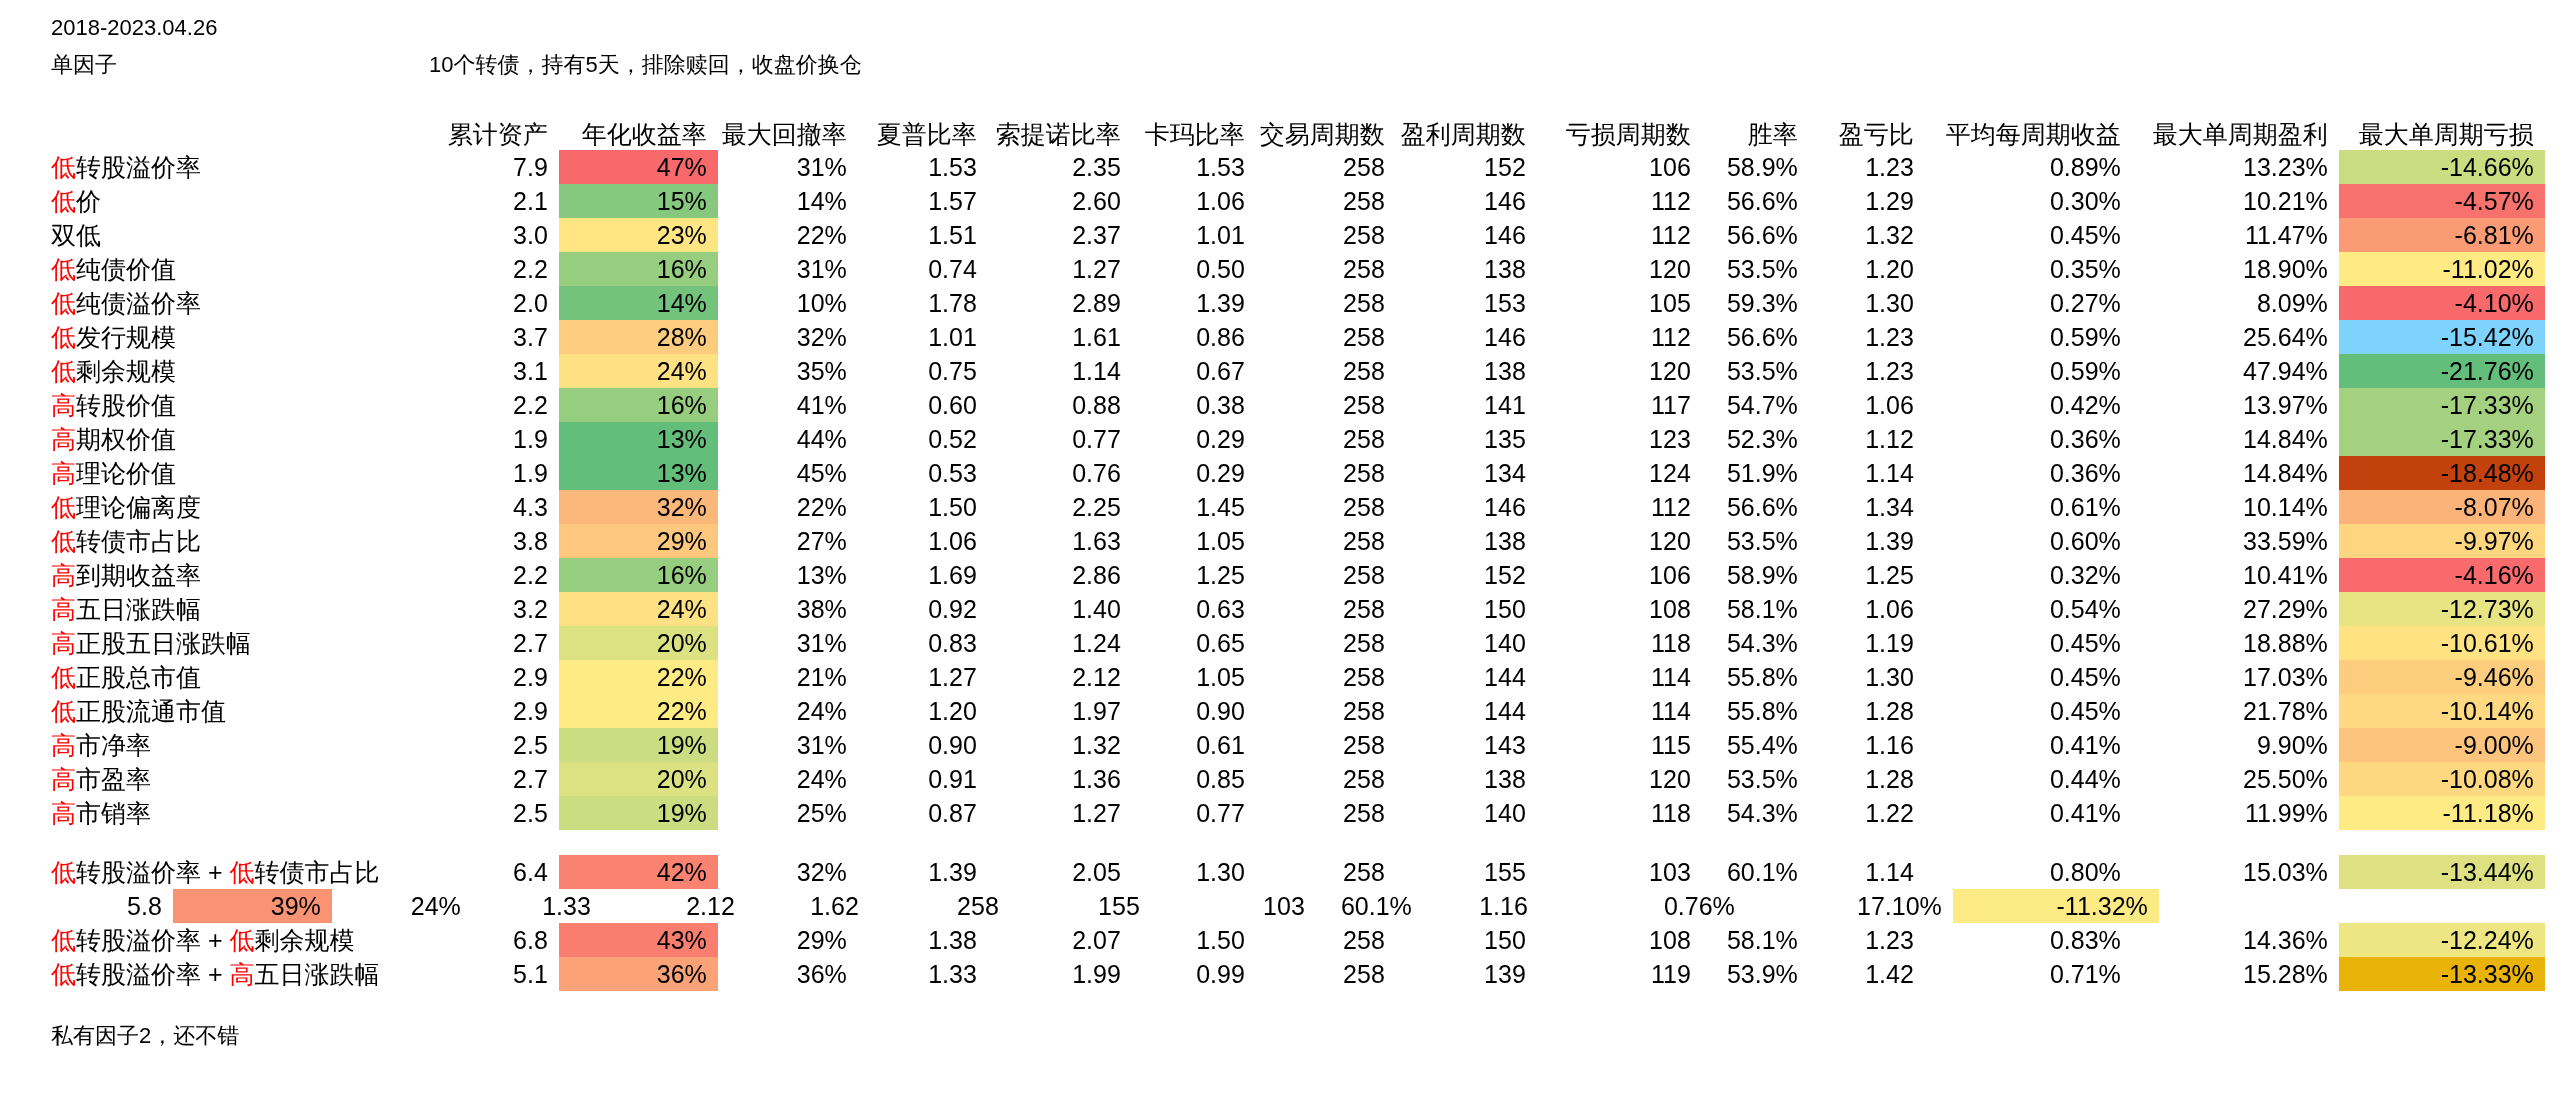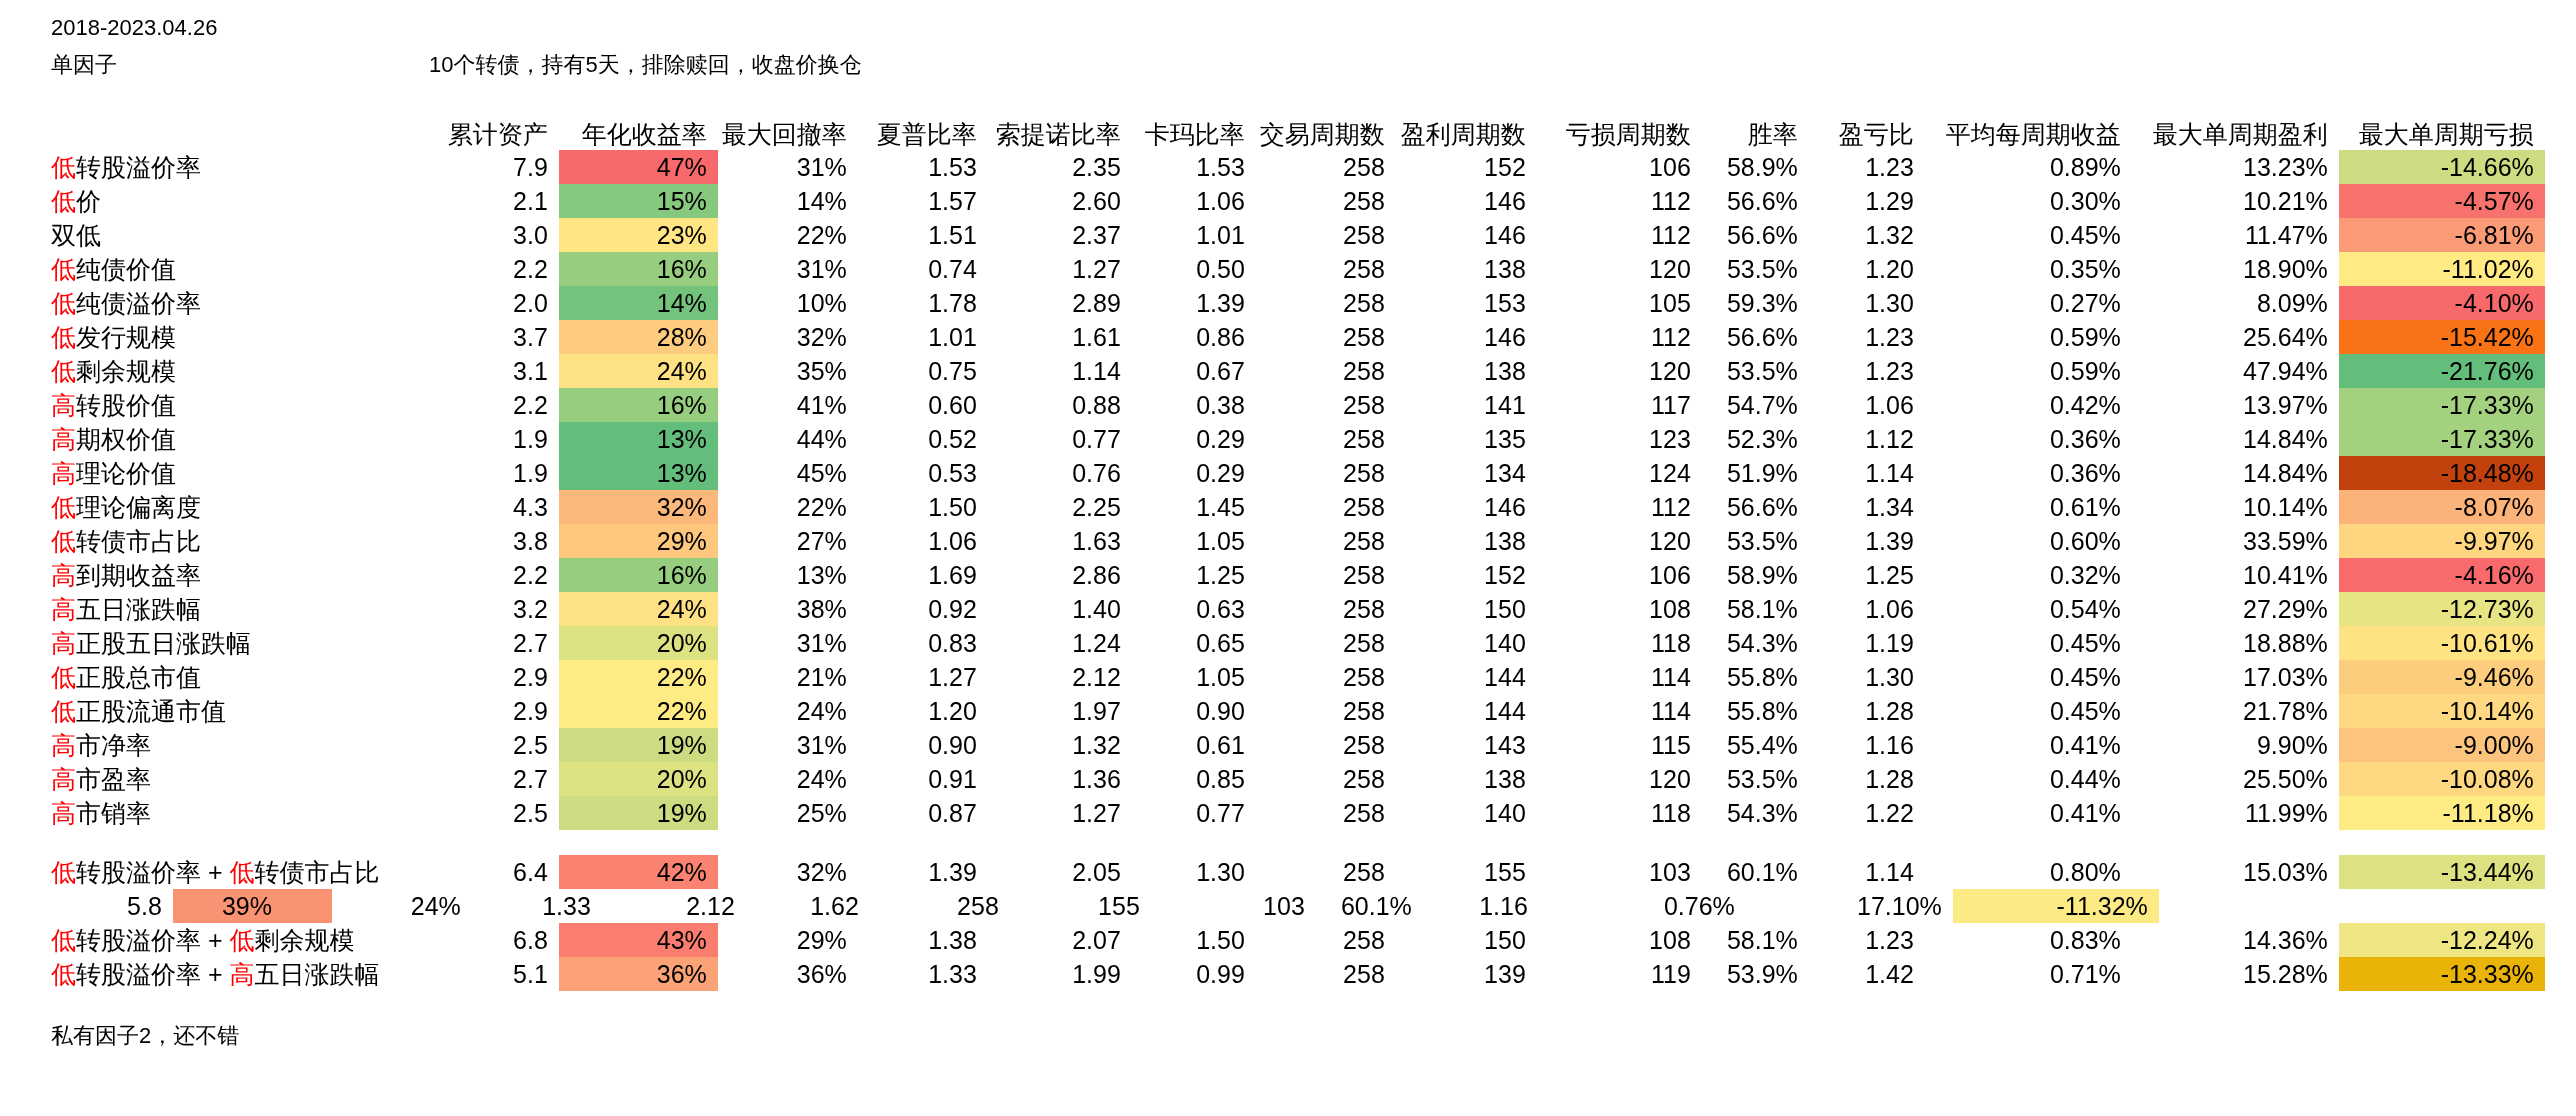--- a/index.html
+++ b/index.html
@@ -146,21 +146,21 @@
         <div class="cell num c3">1.01</div>
         <div class="cell num c4">1.61</div>
         <div class="cell num c5">0.86</div>
         <div class="cell num c6">258</div>
         <div class="cell num c7">146</div>
         <div class="cell num c8">112</div>
         <div class="cell num c9">56.6%</div>
         <div class="cell num c10">1.23</div>
         <div class="cell num c11">0.59%</div>
         <div class="cell num c12">25.64%</div>
-        <div class="cell num c13" style="background: #f97316; padding-left: 20px;">-15.42%</div>
+        <div class="cell num c13" style="background: #7dd3fc; padding-left: 20px;">-15.42%</div>
       </div>
       <div class="row">
         <div class="cell c-label"><span class="red">低</span><span>剩余规模</span></div>
         <div class="cell num c0">3.1</div>
         <div class="cell num c1" style="background: rgb(254, 225, 130);">24%</div>
         <div class="cell num c2">35%</div>
         <div class="cell num c3">0.75</div>
         <div class="cell num c4">1.14</div>
         <div class="cell num c5">0.67</div>
         <div class="cell num c6">258</div>
@@ -408,21 +408,21 @@
         <div class="cell num c7">155</div>
         <div class="cell num c8">103</div>
         <div class="cell num c9">60.1%</div>
         <div class="cell num c10">1.14</div>
         <div class="cell num c11">0.80%</div>
         <div class="cell num c12">15.03%</div>
         <div class="cell num c13" style="background: rgb(221, 225, 130);">-13.44%</div>
       </div>
       <div class="row">
         <div class="cell num c0">5.8</div>
-        <div class="cell num c1" style="background: rgb(250, 147, 115); text-align: center;">39%</div>
+        <div class="cell num c1" style="background: rgb(250, 147, 115);">39%</div>
         <div class="cell num c2">24%</div>
         <div class="cell num c3">1.33</div>
         <div class="cell num c4">2.12</div>
         <div class="cell num c5">1.62</div>
         <div class="cell num c6">258</div>
         <div class="cell num c7">155</div>
         <div class="cell num c8">103</div>
         <div class="cell num c9">60.1%</div>
         <div class="cell num c10">1.16</div>
         <div class="cell num c11">0.76%</div>

